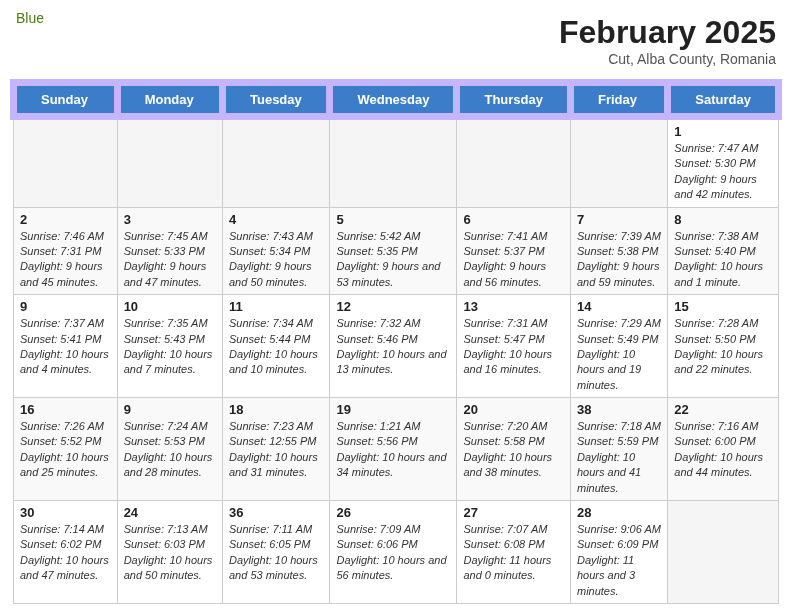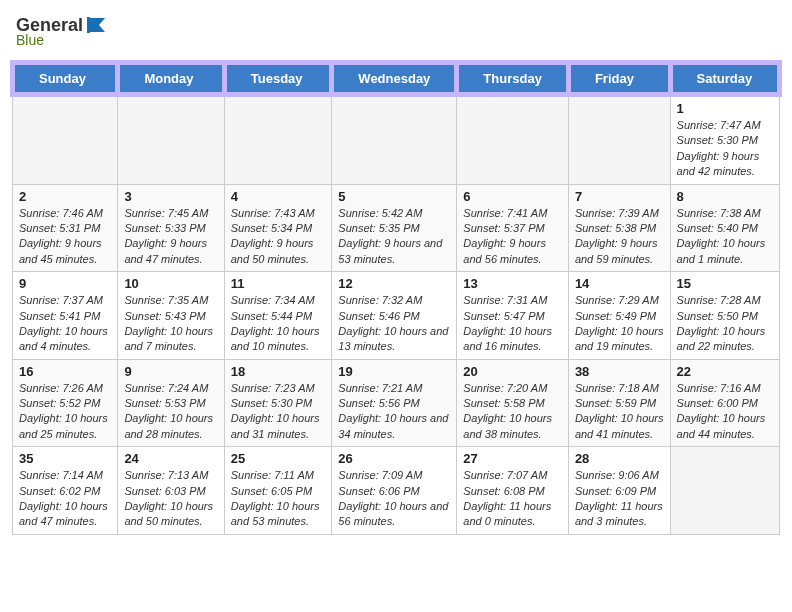--- a/index.html
+++ b/index.html
@@ -39,21 +39,21 @@
       border-collapse: collapse;
       border: 1px solid #ccc;
     }
     .calendar th {
       background-color: #3b7dc8;
       color: white;
       text-align: left;
       padding: 6px 24px;
       font-size: 13px;
       font-weight: bold;
-      border: 5px solid #c4b5fd;
+      border: 7px solid #c4b5fd;
     }
     .calendar td {
       vertical-align: top;
       border: 1px solid #ccc;
       padding: 4px 6px;
       width: 110px;
       min-height: 80px;
       background: #fff;
       font-size: 10.5px;
       color: #333;
@@ -74,28 +74,25 @@
       line-height: 1.4;
       font-style: italic;
     }
     .row-even td { background: #f9f9f9; }
   </style>
 </head>
 <body>
 
 <div class="header-area">
   <div class="logo">
-    <div style="display:flex;align-items:center;">
-      <span style="font-size:18px;font-weight:bold;color:#333;">General</span>
-      <svg width="22" height="22" viewBox="0 0 22 22" style="margin-left:2px;">
-        <polygon points="4,4 20,4 14,11 20,18 4,18" fill="#1a6eb5"></polygon>
-        <rect x="2" y="3" width="3" height="16" fill="#1a6eb5"></rect>
-      </svg>
-    </div>
     <span style="font-size:14px;font-weight:normal;color:#4d7c0f;margin-top:-4px;">Blue</span>
+  </div>
+  <div class="title-area">
+    <div class="month-title">February 2025</div>
+    <div class="location">Cut, Alba County, Romania</div>
   </div>
 </div>
 
 <table class="calendar">
   <thead>
     <tr>
       <th>Sunday</th>
       <th>Monday</th>
       <th>Tuesday</th>
       <th>Wednesday</th>
@@ -116,21 +113,21 @@
           <span class="day-num">1</span>
           <div class="day-info">Sunrise: 7:47 AM
 Sunset: 5:30 PM
 Daylight: 9 hours and 42 minutes.</div>
         </td>
       </tr>
       <tr class="row-even">
         <td>
           <span class="day-num">2</span>
           <div class="day-info">Sunrise: 7:46 AM
-Sunset: 5:31 PM
+Sunset: 7:31 PM
 Daylight: 9 hours and 45 minutes.</div>
         </td>
         <td>
           <span class="day-num">3</span>
           <div class="day-info">Sunrise: 7:45 AM
 Sunset: 5:33 PM
 Daylight: 9 hours and 47 minutes.</div>
         </td>
         <td>
           <span class="day-num">4</span>
@@ -216,26 +213,26 @@
         </td>
         <td>
           <span class="day-num">9</span>
           <div class="day-info">Sunrise: 7:24 AM
 Sunset: 5:53 PM
 Daylight: 10 hours and 28 minutes.</div>
         </td>
         <td>
           <span class="day-num">18</span>
           <div class="day-info">Sunrise: 7:23 AM
-Sunset: 5:30 PM
+Sunset: 12:55 PM
 Daylight: 10 hours and 31 minutes.</div>
         </td>
         <td>
           <span class="day-num">19</span>
-          <div class="day-info">Sunrise: 7:21 AM
+          <div class="day-info">Sunrise: 1:21 AM
 Sunset: 5:56 PM
 Daylight: 10 hours and 34 minutes.</div>
         </td>
         <td>
           <span class="day-num">20</span>
           <div class="day-info">Sunrise: 7:20 AM
 Sunset: 5:58 PM
 Daylight: 10 hours and 38 minutes.</div>
         </td>
         <td>
@@ -246,33 +243,33 @@
         </td>
         <td>
           <span class="day-num">22</span>
           <div class="day-info">Sunrise: 7:16 AM
 Sunset: 6:00 PM
 Daylight: 10 hours and 44 minutes.</div>
         </td>
       </tr>
       <tr>
         <td>
-          <span class="day-num">35</span>
+          <span class="day-num">30</span>
           <div class="day-info">Sunrise: 7:14 AM
 Sunset: 6:02 PM
 Daylight: 10 hours and 47 minutes.</div>
         </td>
         <td>
           <span class="day-num">24</span>
           <div class="day-info">Sunrise: 7:13 AM
 Sunset: 6:03 PM
 Daylight: 10 hours and 50 minutes.</div>
         </td>
         <td>
-          <span class="day-num">25</span>
+          <span class="day-num">36</span>
           <div class="day-info">Sunrise: 7:11 AM
 Sunset: 6:05 PM
 Daylight: 10 hours and 53 minutes.</div>
         </td>
         <td>
           <span class="day-num">26</span>
           <div class="day-info">Sunrise: 7:09 AM
 Sunset: 6:06 PM
 Daylight: 10 hours and 56 minutes.</div>
         </td>

